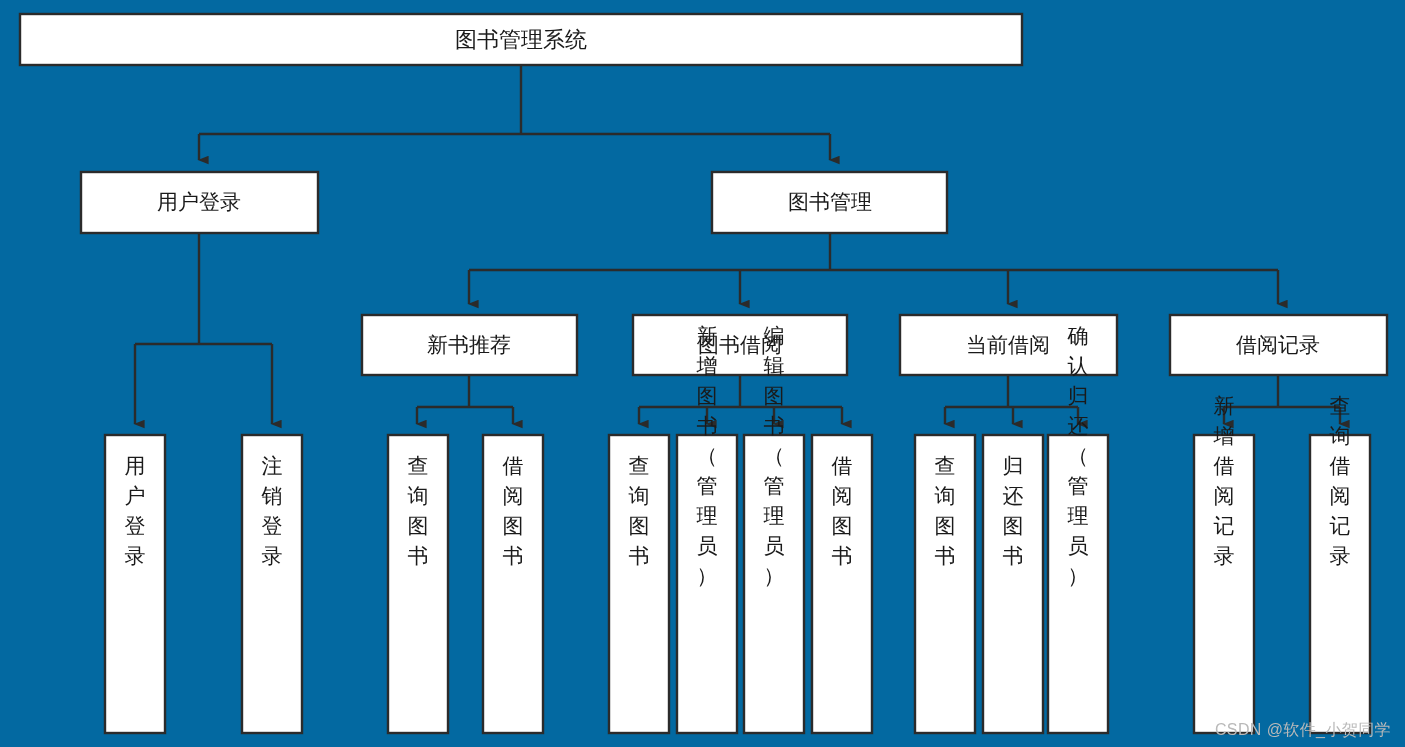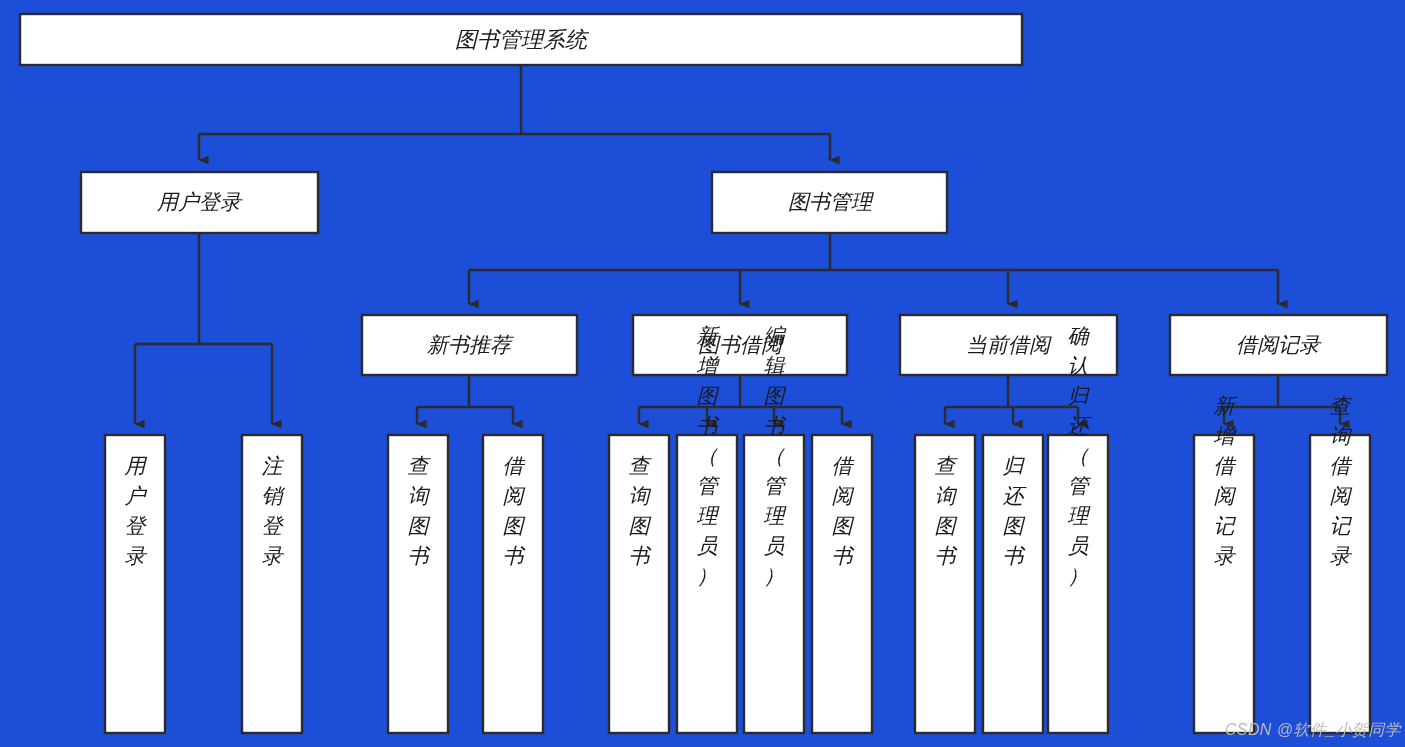--- a/index.html
+++ b/index.html
@@ -10,22 +10,21 @@
   body {
     width: 1405px;
     height: 747px;
     font-family: "Liberation Sans", "DejaVu Sans", sans-serif;
     overflow: hidden;
   }
   #diagram-root {
     position: relative;
     width: 1405px;
     height: 747px;
-    background: #1d4ed8;
-    font-style: italic;
+    background: #0369a1;
   }
   svg.diagram-svg {
     position: absolute;
     top: 0;
     left: 0;
     width: 1405px;
     height: 747px;
   }
   .node-box {
     fill: #ffffff;
@@ -48,21 +47,21 @@
     font-size: 22px;
   }
   .leaf-label {
     fill: #1a1a1a;
     font-family: "Liberation Sans", "DejaVu Sans", sans-serif;
     font-size: 21px;
     text-anchor: middle;
   }
   .watermark {
     position: absolute;
-    right: 4px;
+    right: 14px;
     bottom: 6px;
     color: #b9b9b9;
     font-size: 16px;
     font-family: "Liberation Sans", "DejaVu Sans", sans-serif;
     white-space: nowrap;
     letter-spacing: 0.4px;
   }
 </style>
 </head>
 <body>

